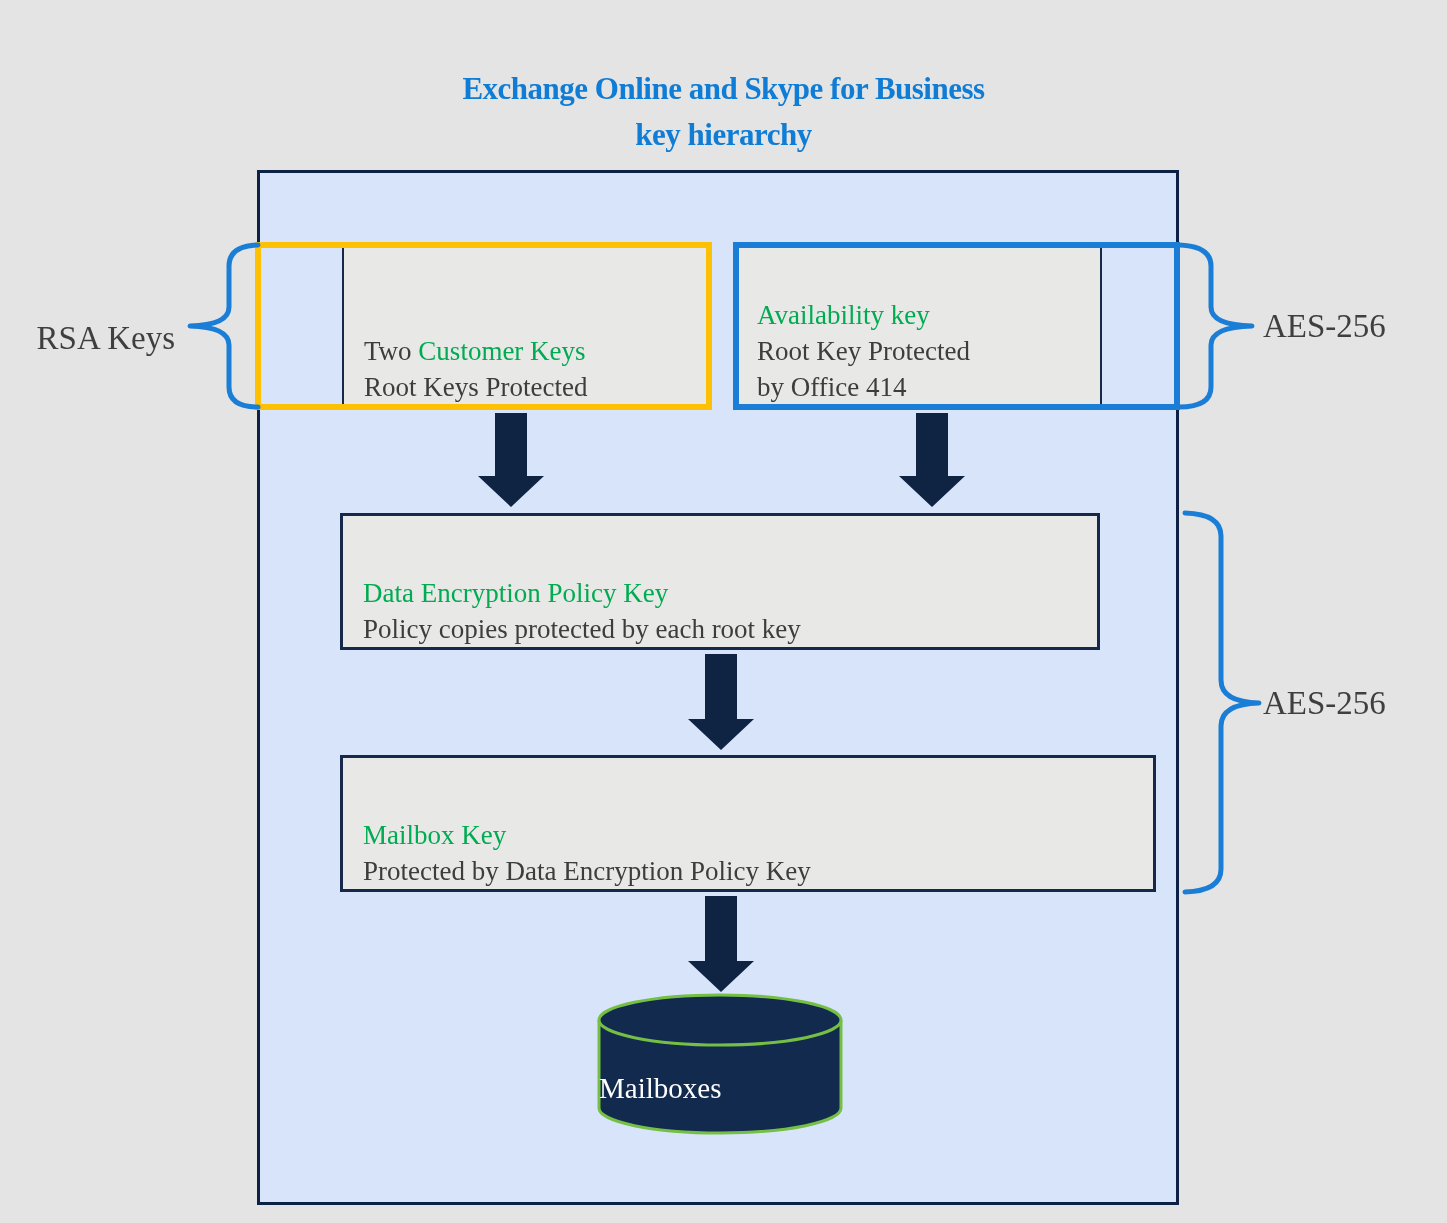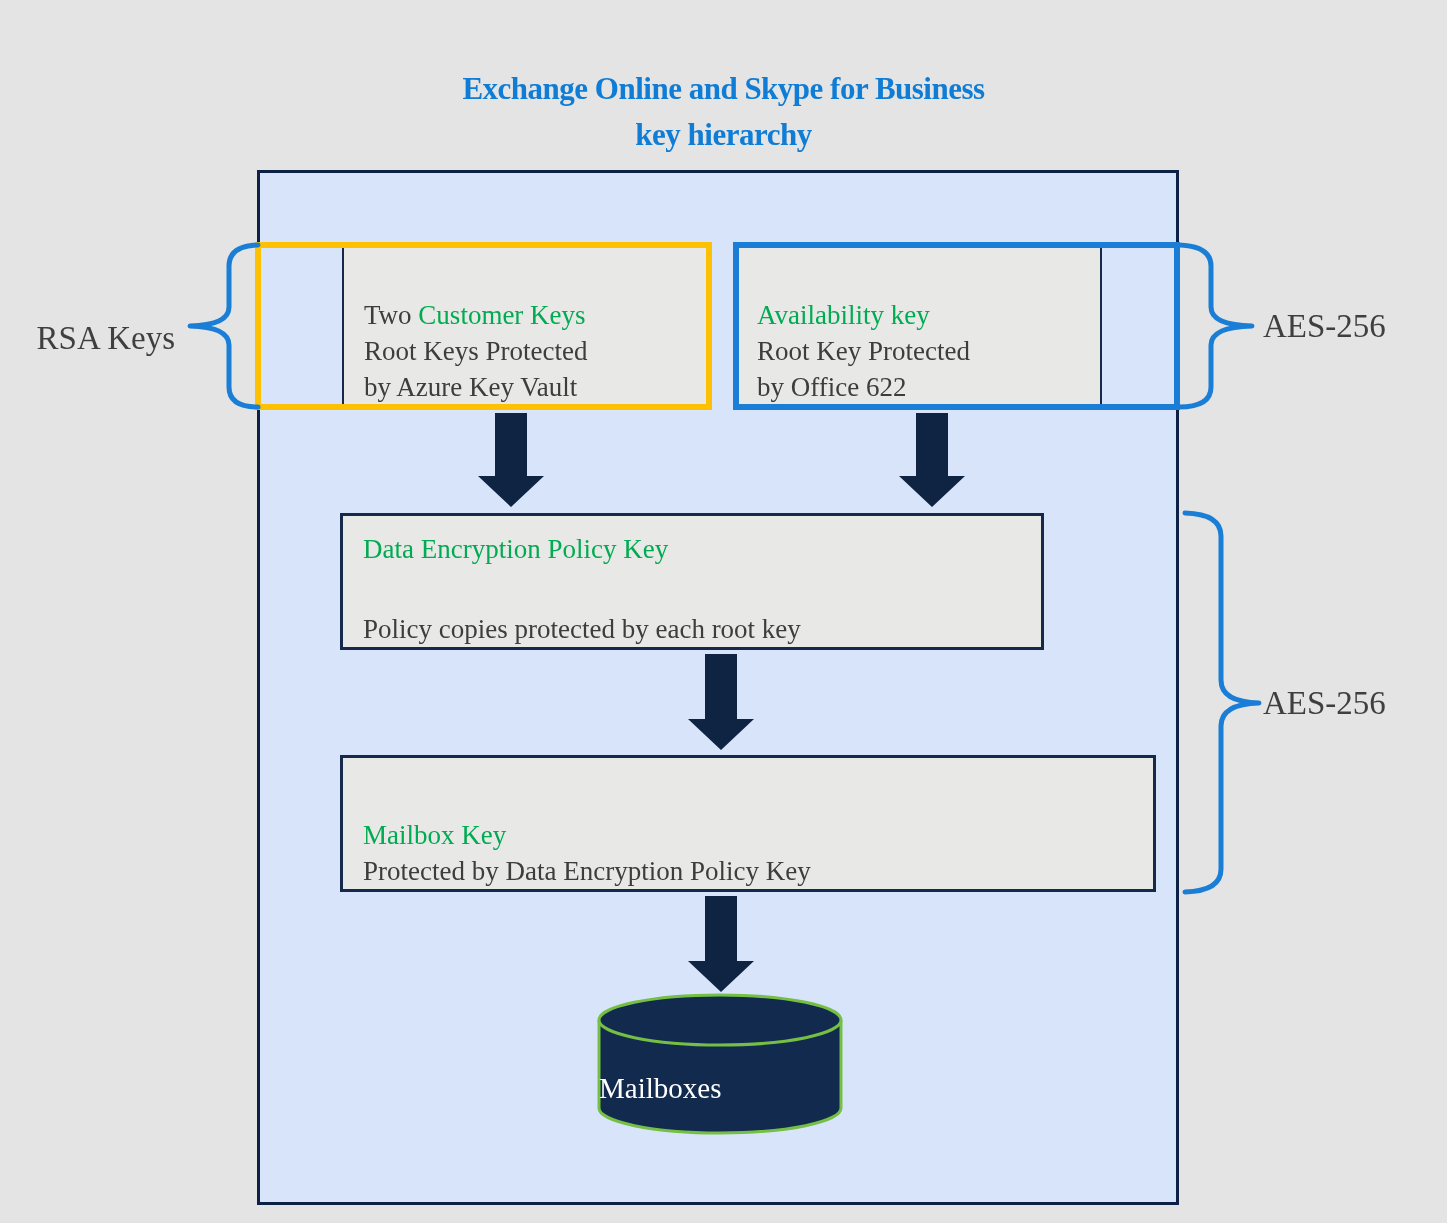--- a/index.html
+++ b/index.html
@@ -44,21 +44,21 @@
     position:absolute;
     background:var(--box-fill);
     border:2px solid var(--box-border);
     display:flex;flex-direction:column;justify-content:flex-end;
     padding-left:20px;
     font-size:27px;line-height:36px;color:var(--dark-text);
   }
   .key-box .green{color:var(--green-text);}
   .box-customer{left:342px;top:210px;width:368px;height:161px;}
   .box-availability{left:735px;top:210px;width:367px;height:161px;}
-  .box-dep{left:340px;top:477px;width:704px;height:137px;border-width:3px;gap:44px;}
+  .box-dep{left:340px;top:477px;width:760px;height:137px;border-width:3px;}
   .box-mailboxkey{left:340px;top:719px;width:816px;height:137px;border-width:3px;}
   .hl-frame{
     position:absolute;background:transparent;
   }
   .hl-orange{left:255px;top:206px;width:457px;height:168px;border:6px solid var(--orange-accent);}
   .hl-blue{left:733px;top:206px;width:447px;height:168px;border:6px solid var(--blue-accent);}
   .side-label{
     position:absolute;
     font-size:33px;color:#3f3f3f;line-height:44px;
   }
@@ -82,27 +82,26 @@
   <div class="title">
     <div>Exchange Online and Skype for Business</div>
     <div>key hierarchy</div>
   </div>
 
   <div class="container-panel"></div>
 
   <div class="key-box box-customer">
     <div><span>Two </span><span class="green">Customer Keys</span></div>
     <div>Root Keys Protected</div>
-    <div>by Azure Key Vault</div>
   </div>
 
   <div class="key-box box-availability">
     <div class="green">Availability key</div>
     <div>Root Key Protected</div>
-    <div>by Office 622</div>
+    <div>by Office 414</div>
   </div>
 
   <div class="hl-frame hl-orange"></div>
   <div class="hl-frame hl-blue"></div>
 
   <div class="key-box box-dep">
     <div class="green">Data Encryption Policy Key</div>
     <div>Policy copies protected by each root key</div>
   </div>
 

